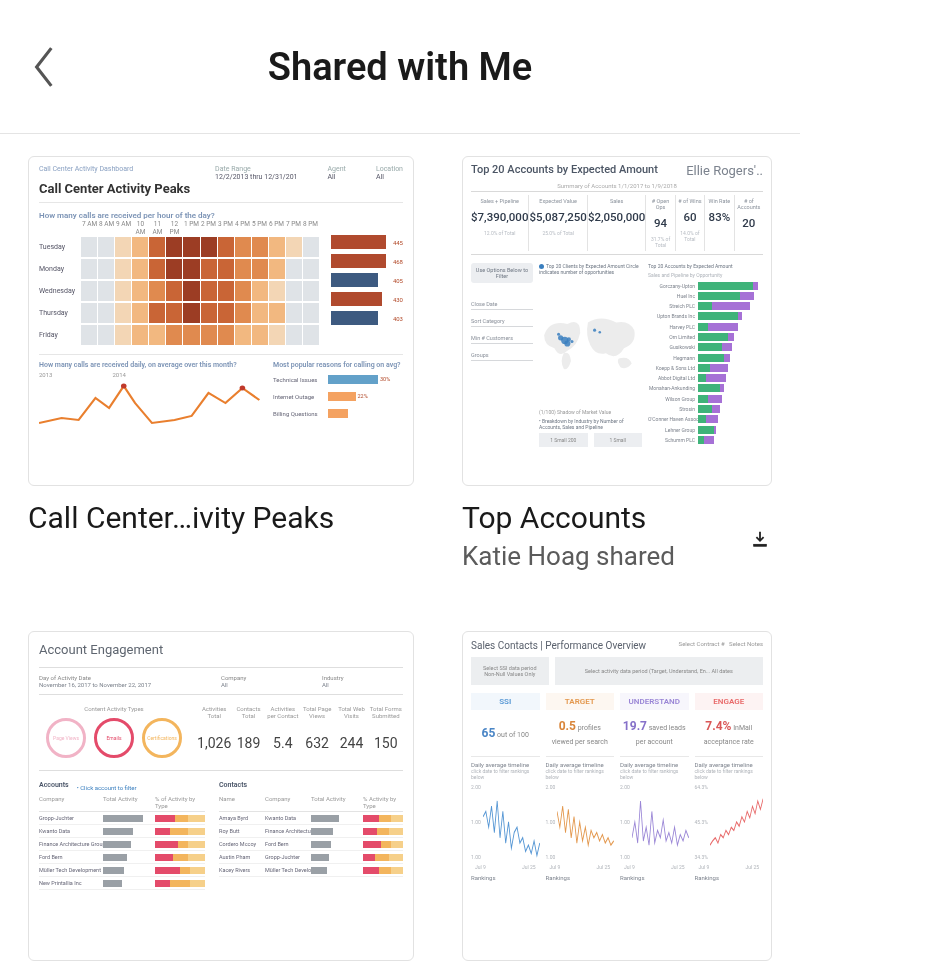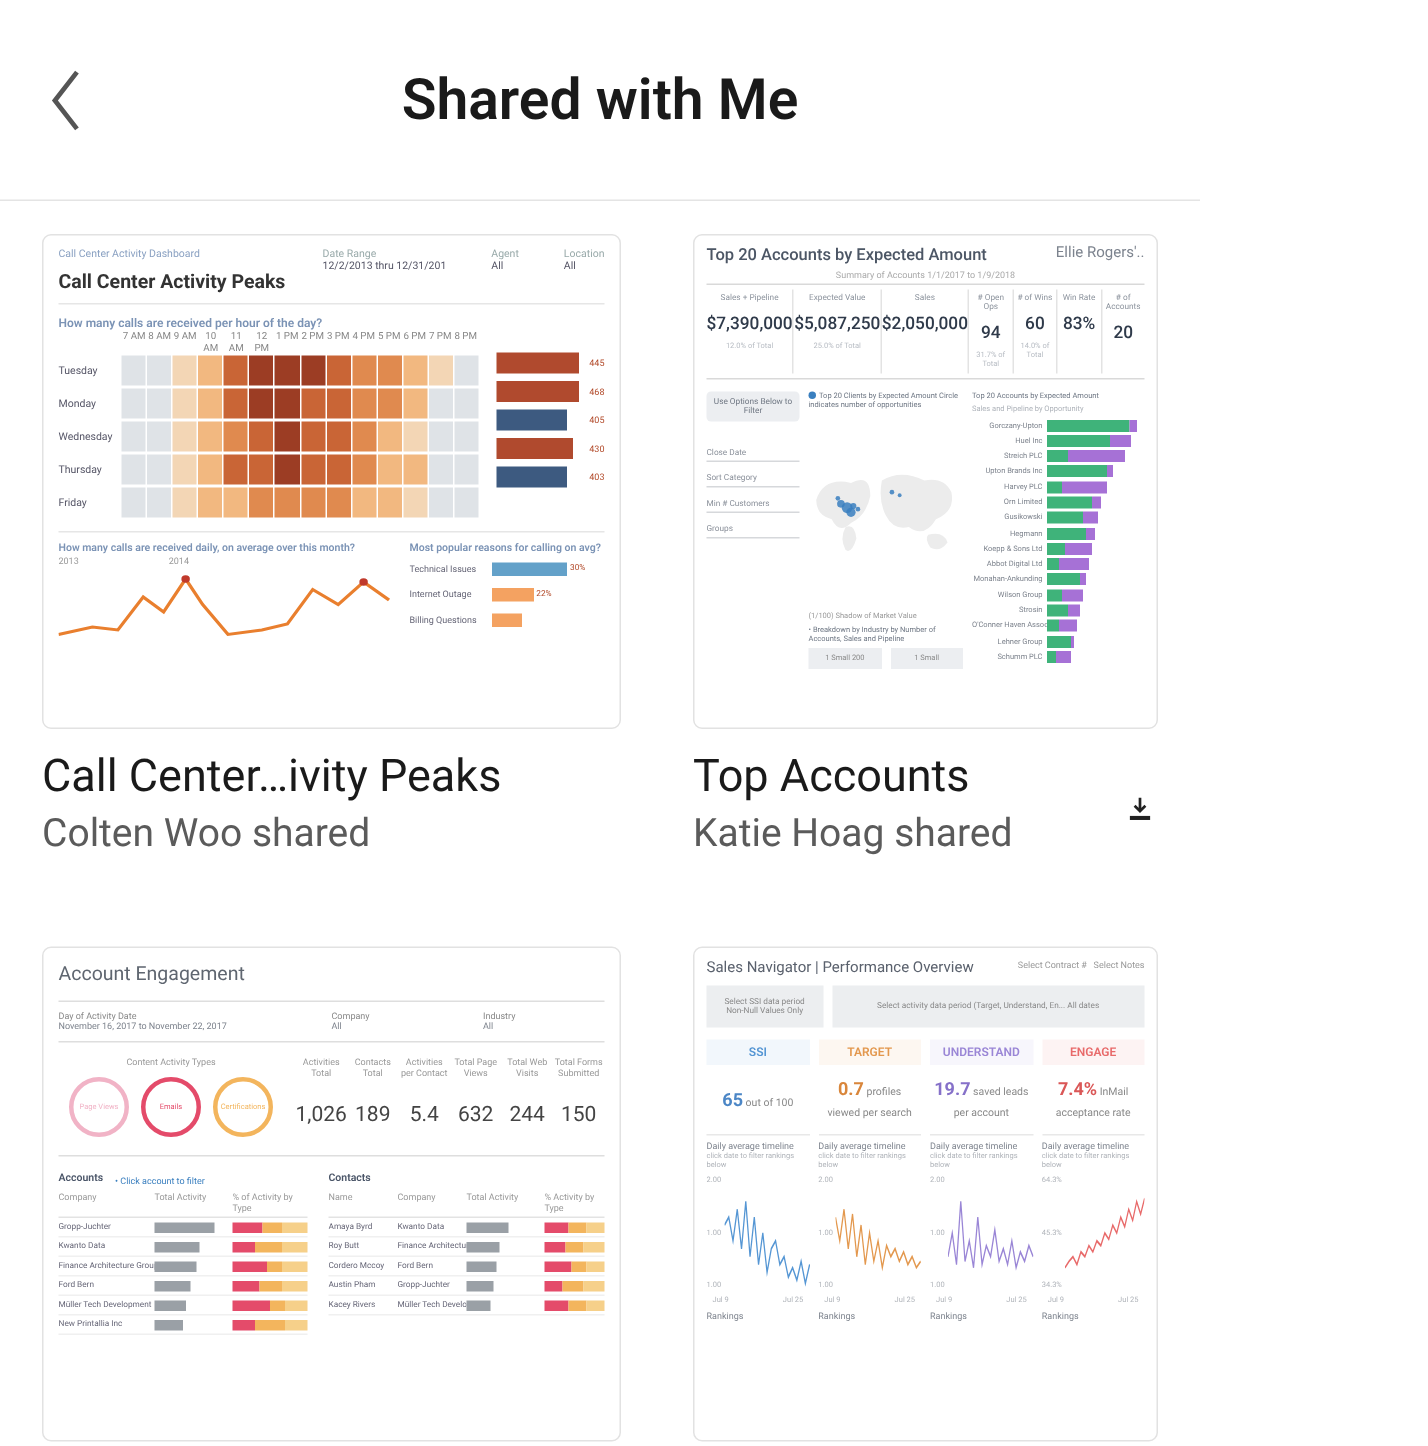--- a/index.html
+++ b/index.html
@@ -46,21 +46,21 @@
   .t1-reasons .q { font-size:7px; color:#7b93b5; font-weight:600;}
   .t1-reason { display:flex; align-items:center; height:14px; margin-top:3px;}
   .t1-reason .rl { width:55px; font-size:6px; color:#667; overflow:hidden; white-space:nowrap;}
   .t1-reason .rb { height:9px;}
   .t1-spark svg { width:100%; height:50px; }
 
   
   .t2 { padding:6px 8px; font-size:6px; color:#555; }
   .t2-head { display:flex; justify-content:space-between; align-items:flex-start; }
   .t2-title { font-size:11px; color:#4c5665; font-weight:500;}
-  .t2-user { font-size:10px; color:#7c838e; text-align:right;}
+  .t2-user { font-size:13px; color:#7c838e; text-align:right;}
   .t2-kpi-head { font-size:6px; color:#aaa; text-align:center; margin:4px 0 2px;}
   .t2-kpis { display:flex; border-top:1px solid #d9d9d9; border-bottom:1px solid #d9d9d9; padding:3px 0;}
   .t2-kpi { flex:1; text-align:center; border-right:1px solid #e3e3e3; padding:3px 0;}
   .t2-kpi:last-child { border-right:none;}
   .t2-kpi .l { font-size:5.5px; color:#8c939d;}
   .t2-kpi .v { font-size:11.5px; color:#2f3a4a; margin-top:6px; font-weight:500;}
   .t2-kpi .s { font-size:5px; color:#b7bcc3; margin-top:6px;}
   .t2-body { display:flex; margin-top:8px; gap:6px;}
   .t2-filters { width:62px; display:flex; flex-direction:column; gap:10px; font-size:5.5px; color:#8a909a;}
   .t2-pill { background:#eceef1; border-radius:3px; text-align:center; padding:4px 2px; font-size:5.5px; color:#6e7682;}
@@ -335,21 +335,20 @@
                     <span style="color:#b24a2a;font-size:5.5px;margin-left:2px"></span>
                   </div>
                 </div>
             </div>
           </div>
         </div>
       </div>
       <div class="caption-row">
         <div class="caption">
           <div class="title">Call Center…ivity Peaks</div>
-          <div class="sub">Colten Woo shared</div>
         </div>
       </div>
     </div>
 
     <div class="card">
       <div class="thumb">
         <div class="t2">
           <div class="t2-head">
             <div class="t2-title">Top 20 Accounts by Expected Amount</div>
             <div class="t2-user">Ellie Rogers'..</div>
@@ -801,21 +800,21 @@
             </div>
           </div>
         </div>
       </div>
     </div>
 
     <div class="card">
       <div class="thumb">
         <div class="t4">
           <div class="t4-head">
-            <span>Sales Navigator | Performance Overview</span>
+            <span>Sales Contacts | Performance Overview</span>
             <span class="t4-headr"><span>Select Contract #</span>&nbsp;&nbsp;&nbsp;<span>Select Notes</span></span>
           </div>
           <div class="t4-filterrow">
             <div class="t4-fbox">Select SSI data period Non-Null Values Only</div>
             <div class="t4-fbox" style="flex:1.5">Select activity data period (Target, Understand, En...
 All dates</div>
           </div>
           <div class="t4-cols" id="t4cols">
   <div class="t4-col">
     <div class="t4-tag" style="color:#5596d4;background:#5596d414">SSI</div>
@@ -838,21 +837,21 @@
       <div class="t4-axis">
                     <span>Jul 9</span>
                     <span>Jul 25</span>
                   </div>
       <div class="t4-rank">Rankings</div>
     </div>
   </div>
   <div class="t4-col">
     <div class="t4-tag" style="color:#e3984e;background:#e3984e14">TARGET</div>
     <div class="t4-kpi">
-                  <div class="v" style="color:#d9863b"><span class="n">0.7</span><span class="s"> profiles viewed per search</span></div>
+                  <div class="v" style="color:#d9863b"><span class="n">0.5</span><span class="s"> profiles viewed per search</span></div>
                 </div>
     <div class="t4-spark">
       <div class="l">Daily average timeline</div>
       <div class="sub">click date to filter rankings below</div>
       <div style="display:flex">
         <div style="display:flex;flex-direction:column;justify-content:space-between;font-size:5px;color:#b0b4ba;height:84px;padding:4px 2px 4px 0">
                       <span>2.00</span>
                       <span>1.00</span>
                       <span>1.00</span>
                     </div>

